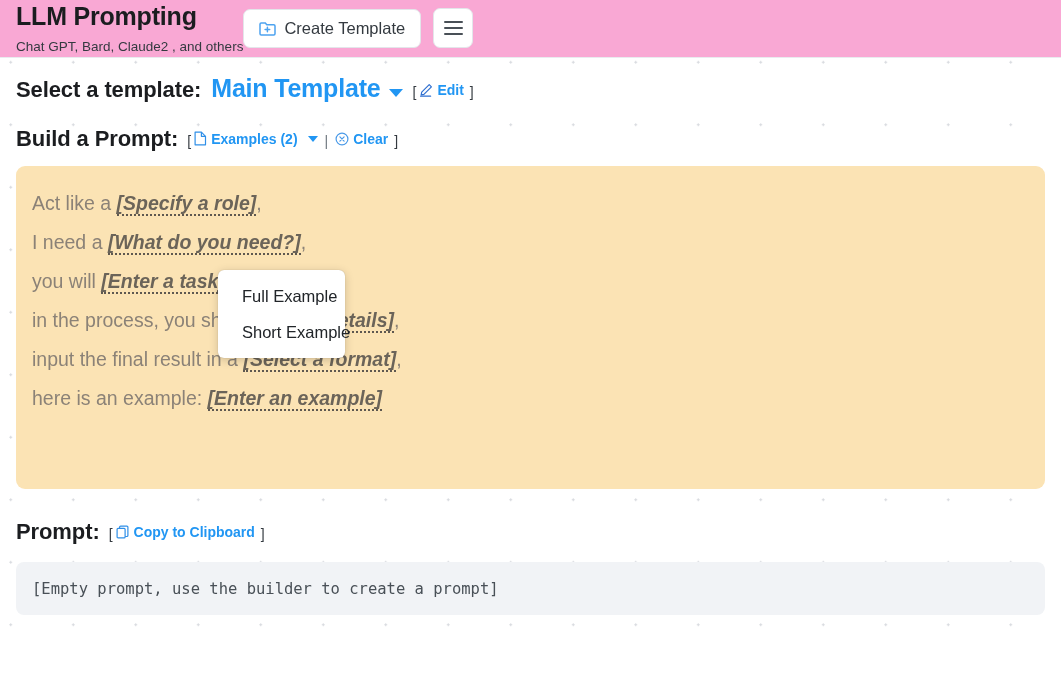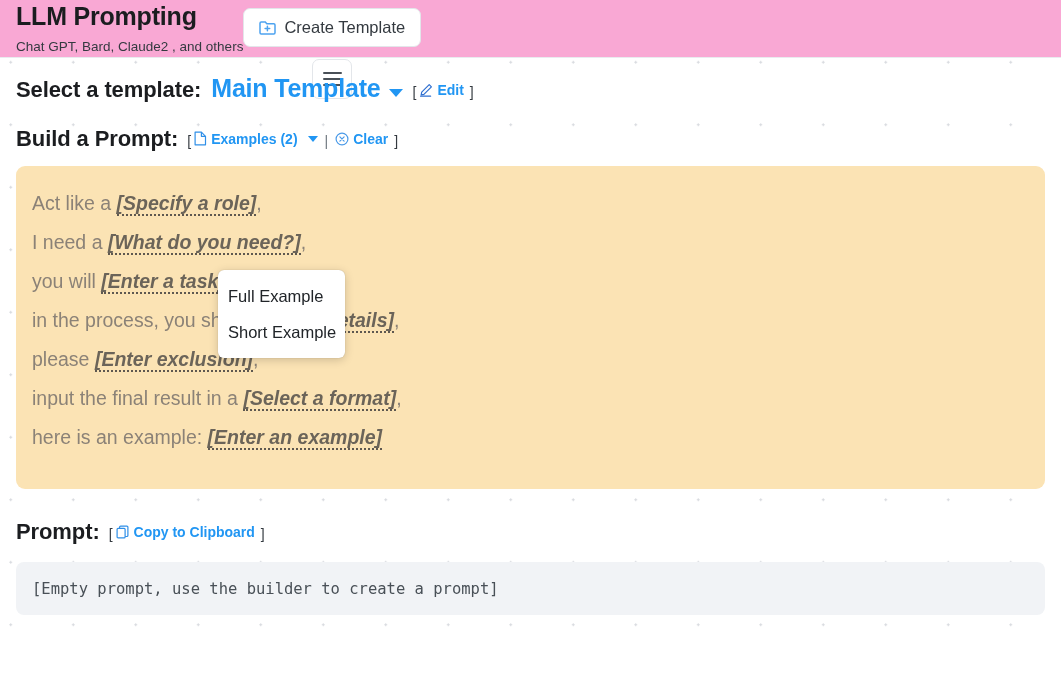--- a/index.html
+++ b/index.html
@@ -44,21 +44,20 @@
     line-height: 17px;
     color: #343a40;
     margin-top: 7px;
   }
 
   .header-actions {
     display: flex;
     align-items: center;
     gap: 12px;
     padding-top: 8px;
-    flex-direction: column;
   }
   .btn-outline {
     display: inline-flex;
     align-items: center;
     gap: 8px;
     background: #ffffff;
     border: 1px solid #e3e6ea;
     border-radius: 7px;
     padding: 9px 15px;
     font-size: 16.5px;
@@ -182,21 +181,21 @@
 
   
   .dropdown-menu {
     position: absolute;
     left: 218px;
     top: 196px;
     width: 127px;
     background: #ffffff;
     border-radius: 6px;
     box-shadow: 0 2px 10px rgba(0,0,0,0.18), 0 0 1px rgba(0,0,0,0.25);
-    padding: 8px 0;
+    padding: 8px 14px;
     z-index: 50;
   }
   .dropdown-item {
     padding: 5px 10px;
     font-size: 16.5px;
     color: #212529;
     line-height: 26px;
     cursor: pointer;
     white-space: nowrap;
   }
@@ -302,23 +301,20 @@
     <div class="builder-line">
       <span>I need a </span><span class="ph">[What do you need?]</span><span>,</span>
     </div>
     <div class="builder-line">
       <span>you will </span><span class="ph">[Enter a task]</span><span>,</span>
     </div>
     <div class="builder-line">
       <span>in the process, you should </span><span class="ph">[Enter details]</span><span>,</span>
     </div>
     <div class="builder-line">
-      <span>please </span><span class="ph">[Enter exclusion]</span><span>,</span>
-    </div>
-    <div class="builder-line">
       <span>input the final result in a </span><span class="ph">[Select a format]</span><span>,</span>
     </div>
     <div class="builder-line">
       <span>here is an example: </span><span class="ph">[Enter an example]</span><span></span>
     </div>
   </div>
 
   <div class="row-line prompt-row">
     <span class="section-heading">Prompt:</span>
     <span class="bracket">[</span>

